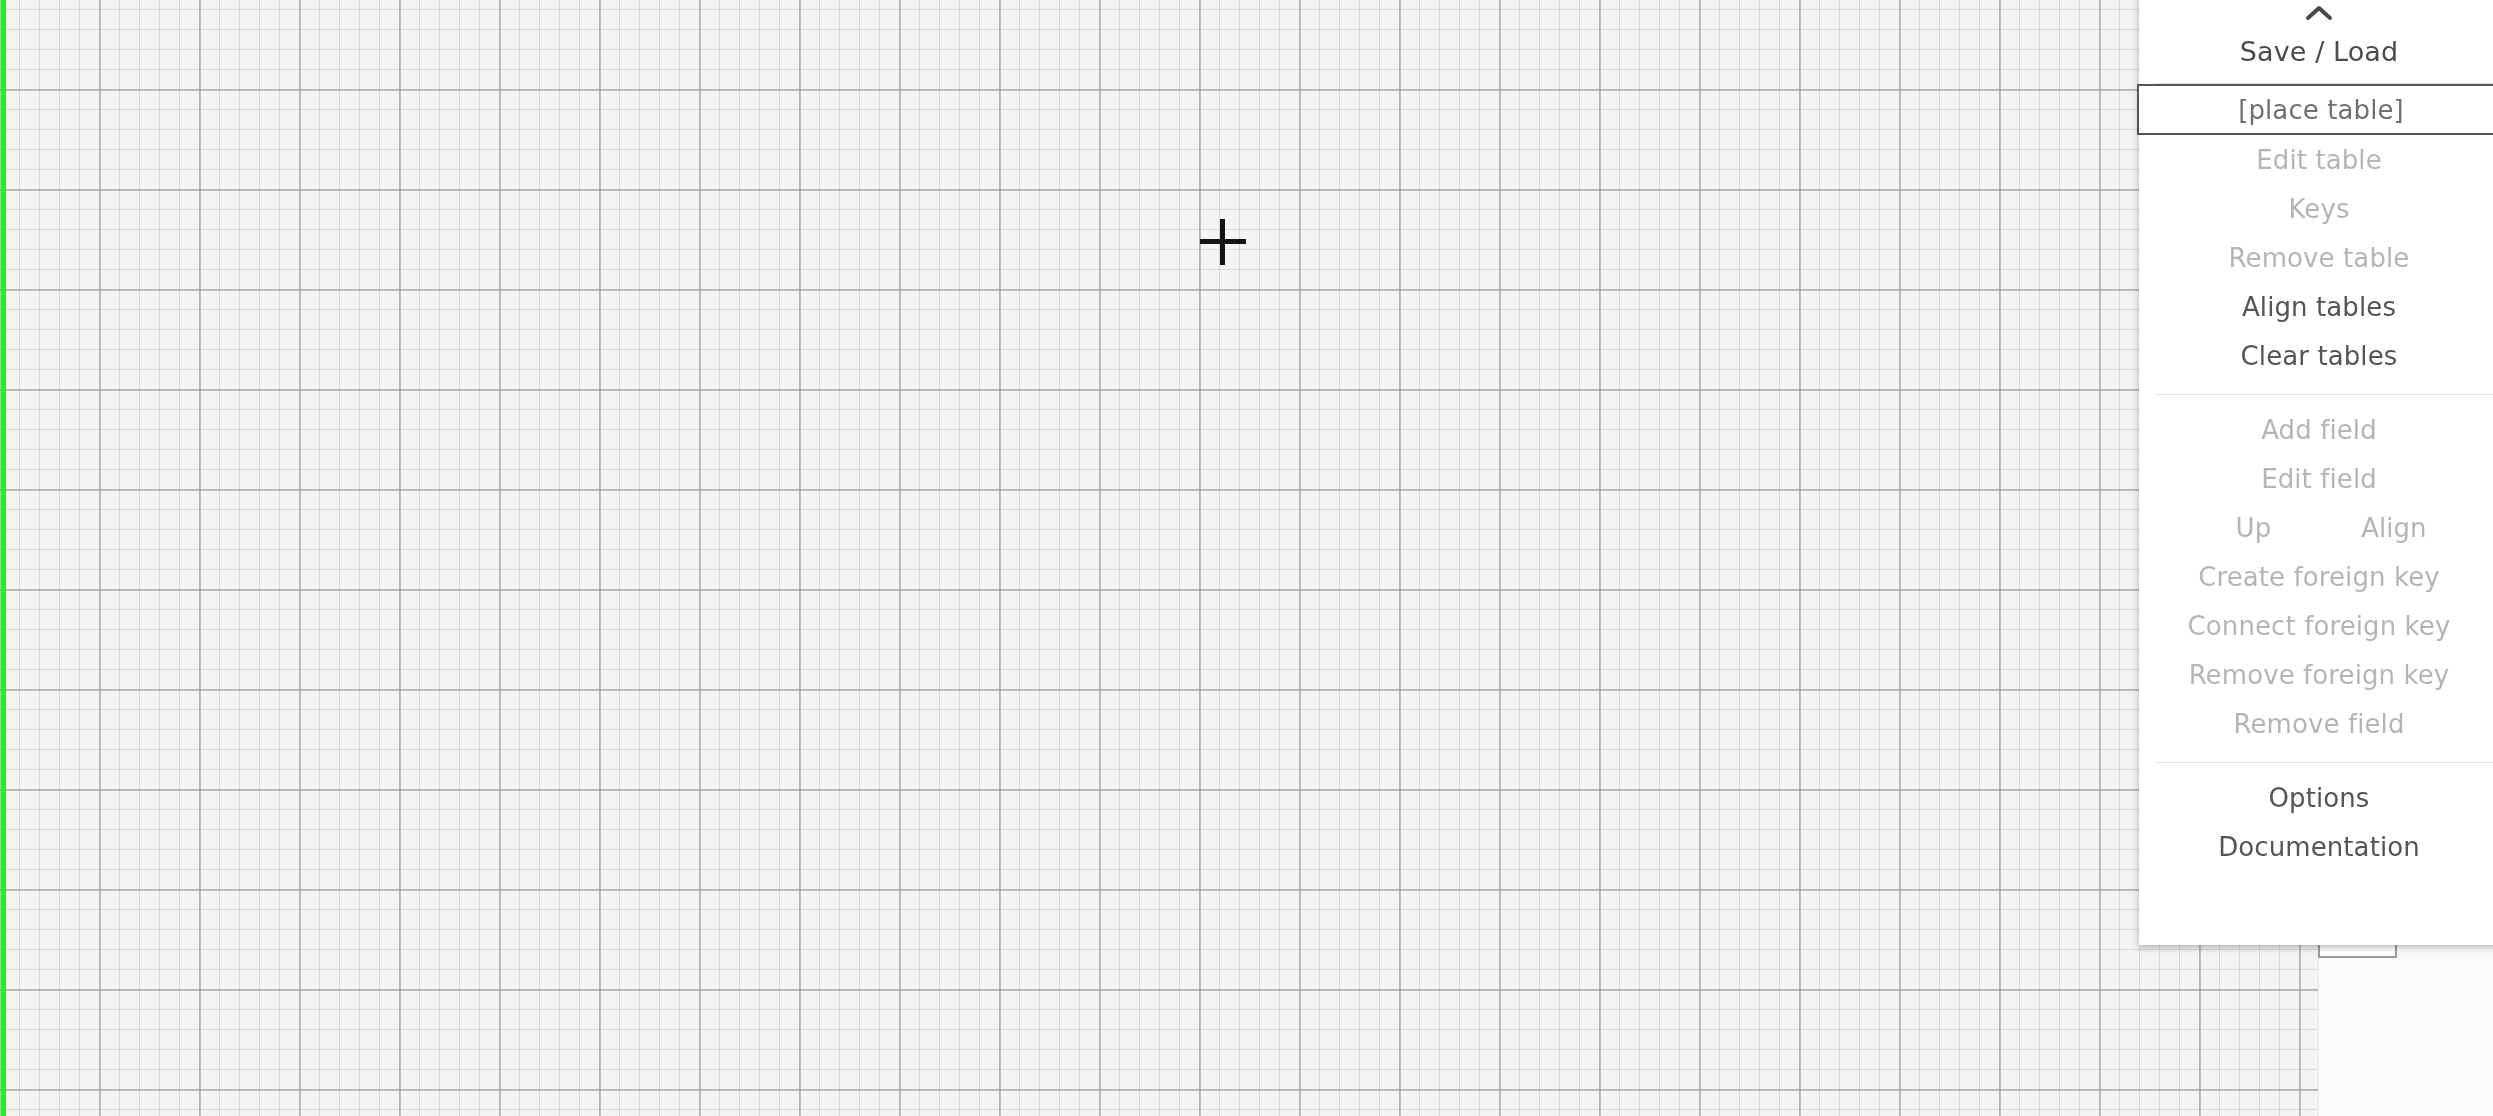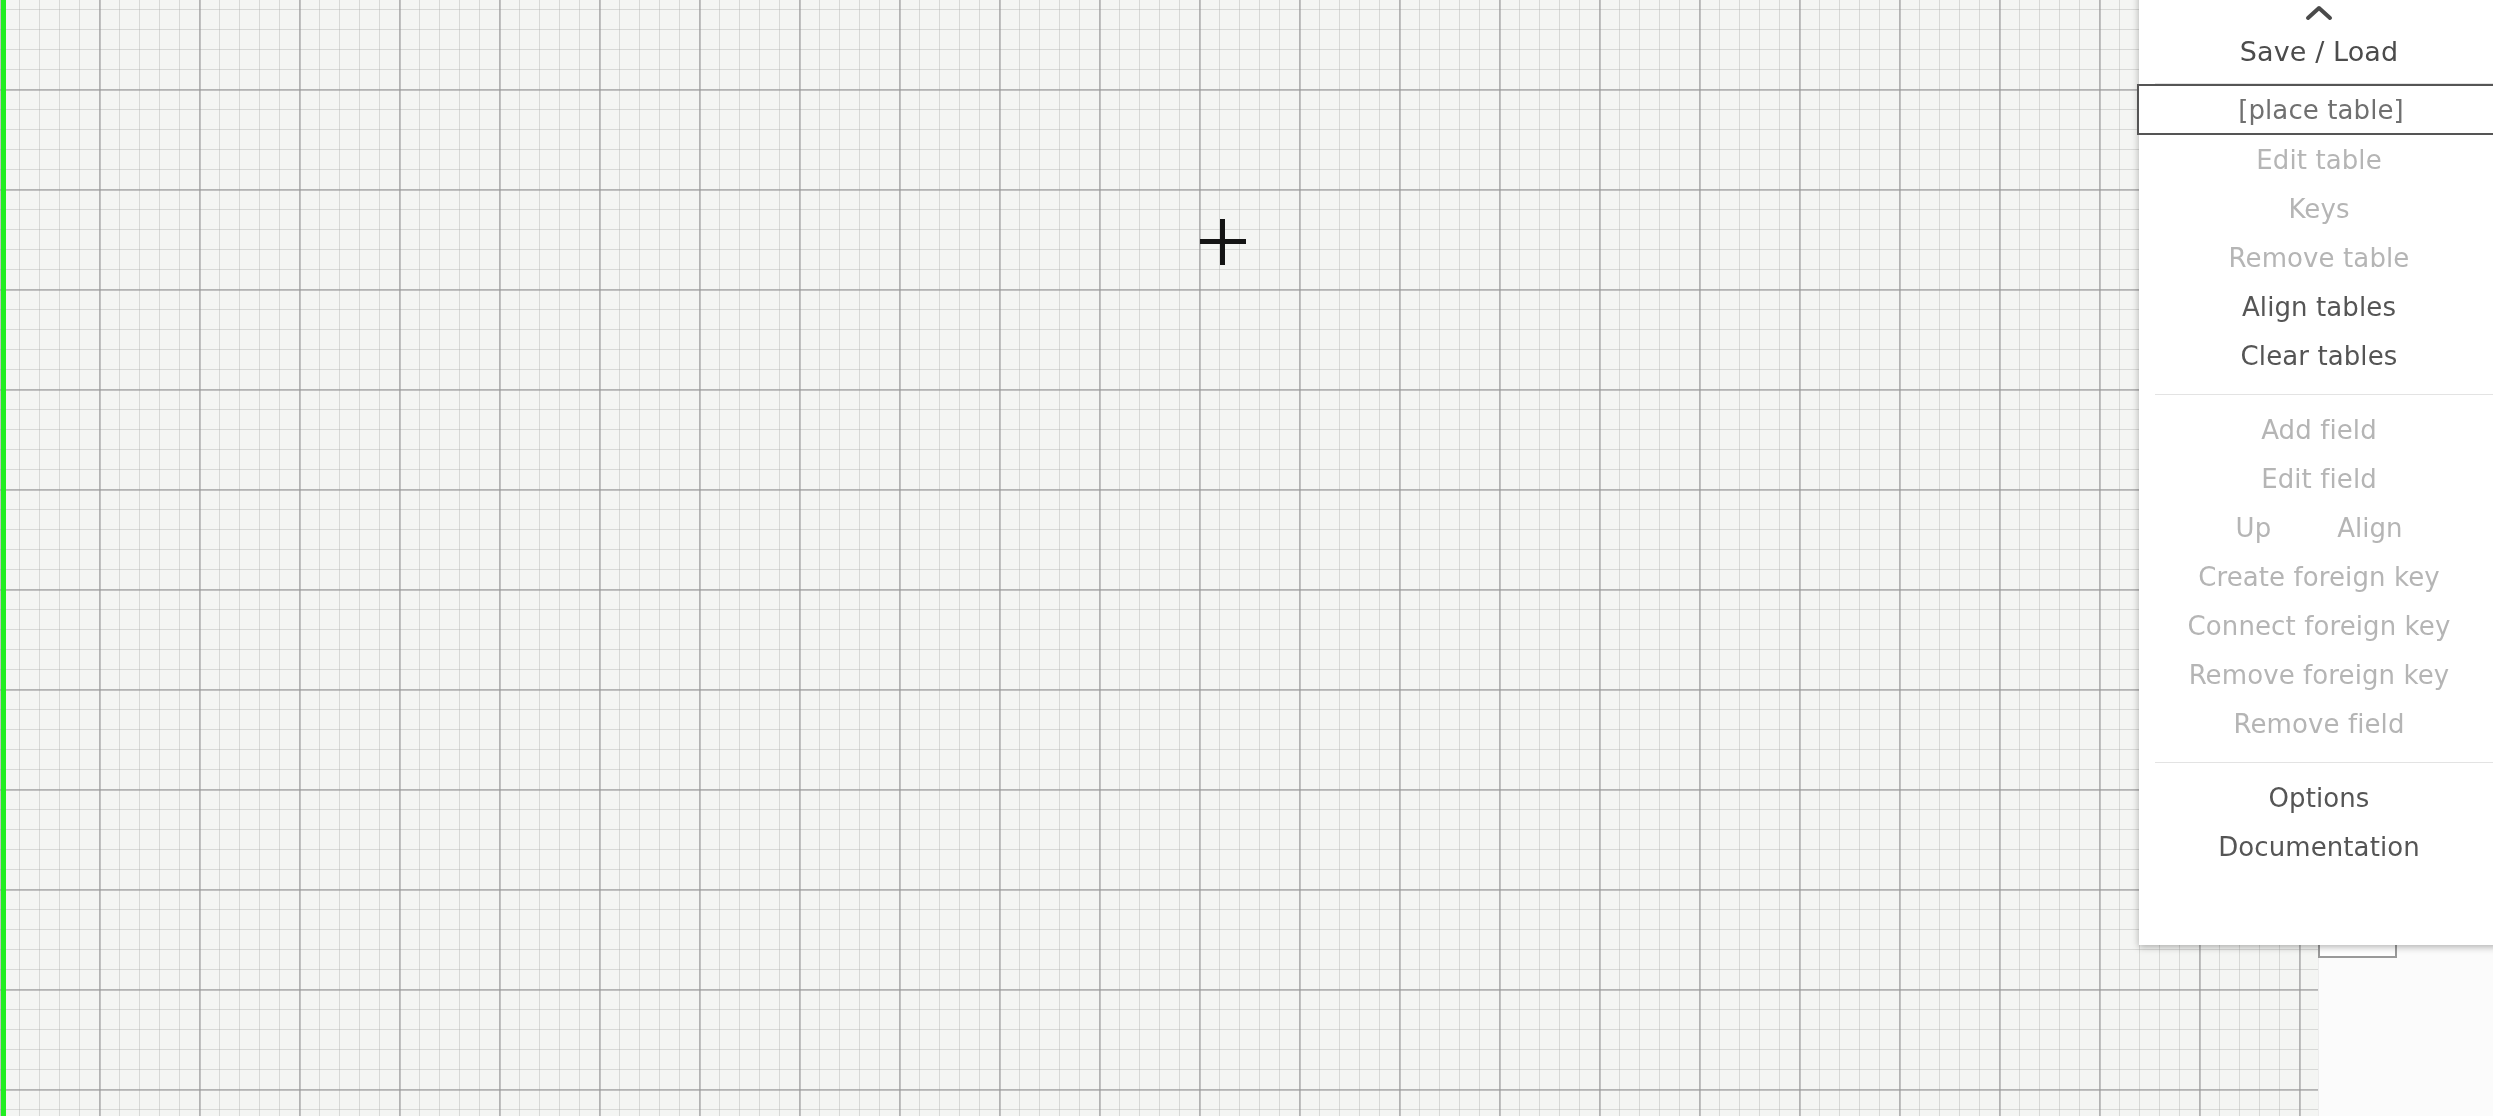--- a/index.html
+++ b/index.html
@@ -151,21 +151,21 @@
 
   .menu-row {
     display: flex;
     justify-content: center;
     gap: 66px;
     font-size: 26px;
     line-height: 1;
     padding: 12px 0 11px 0;
     color: #b5b5b5;
   }
-  .menu-row > span { display: block; }
+  .menu-row > span { display: block; margin-left: 24px; }
 
   .group-gap { height: 14px; }
   .group-gap-sm { height: 10px; }
 </style>
 </head>
 <body>
 
 <div id="app">
 
   <div id="canvas">

